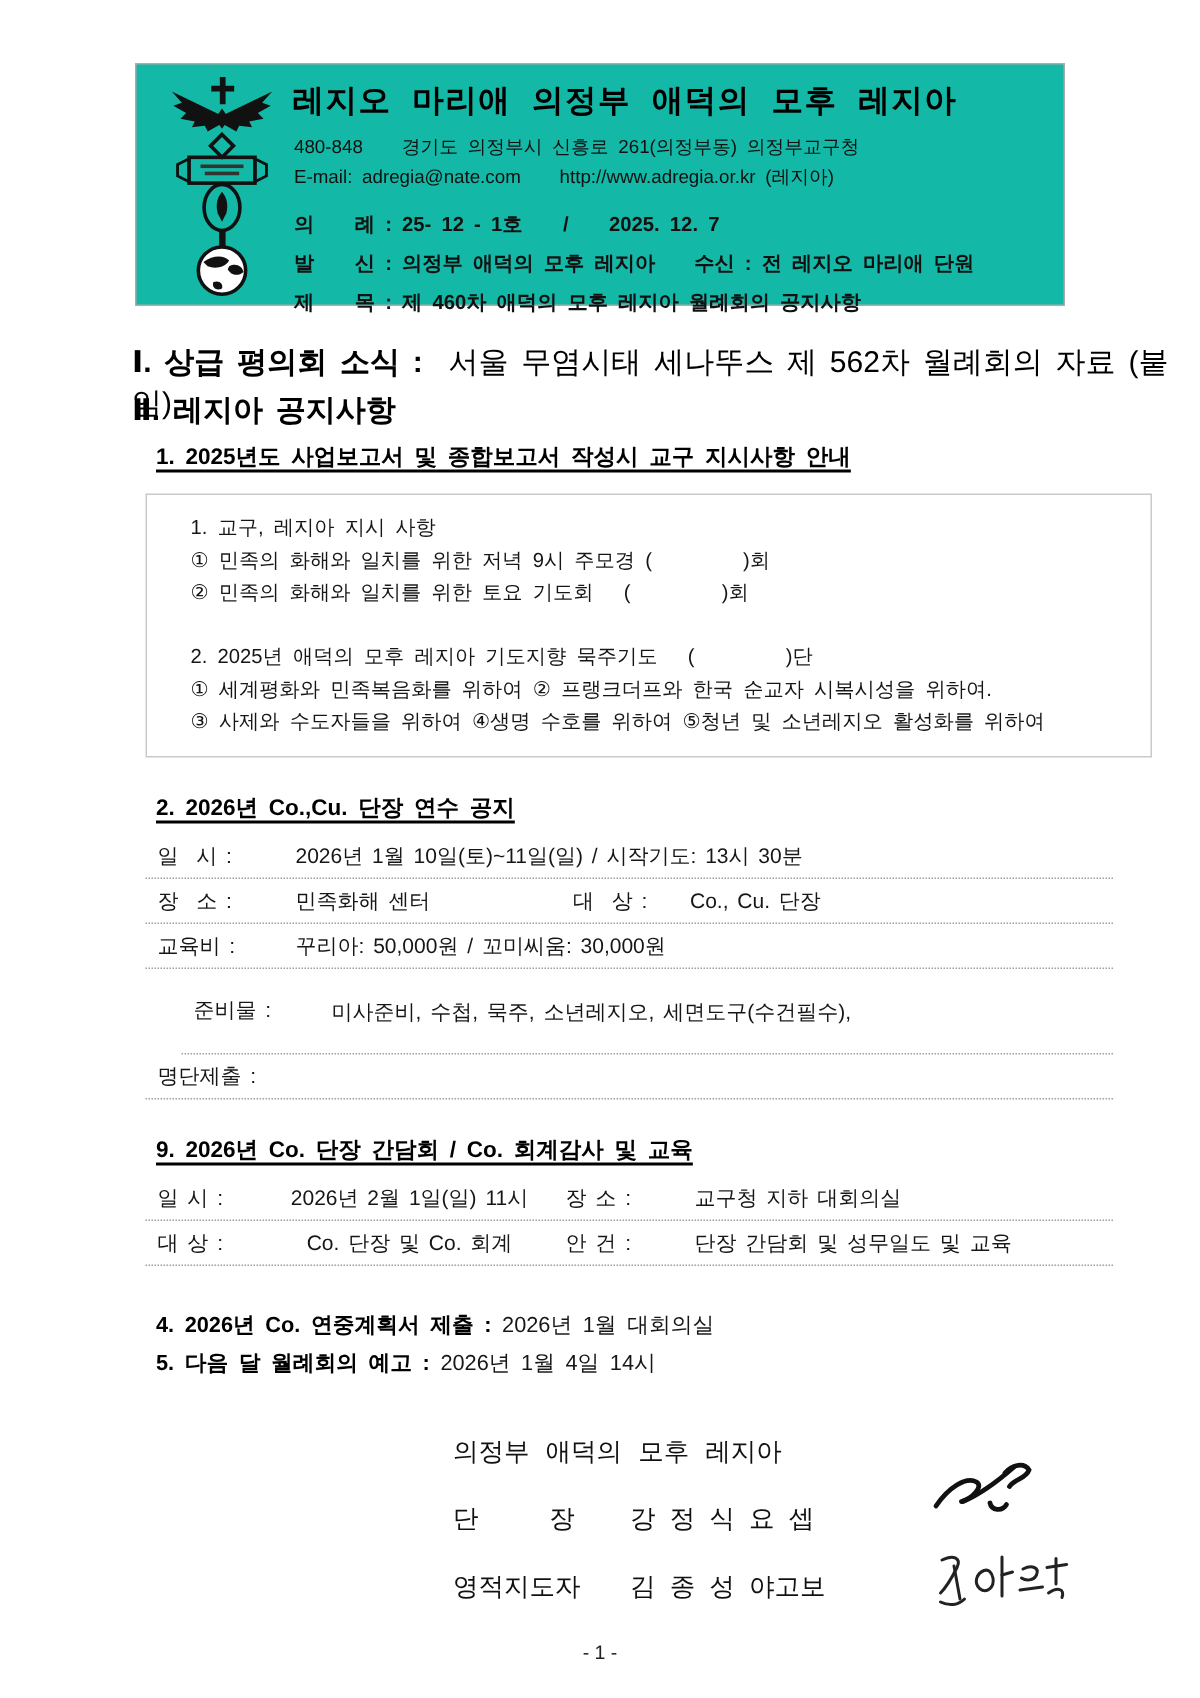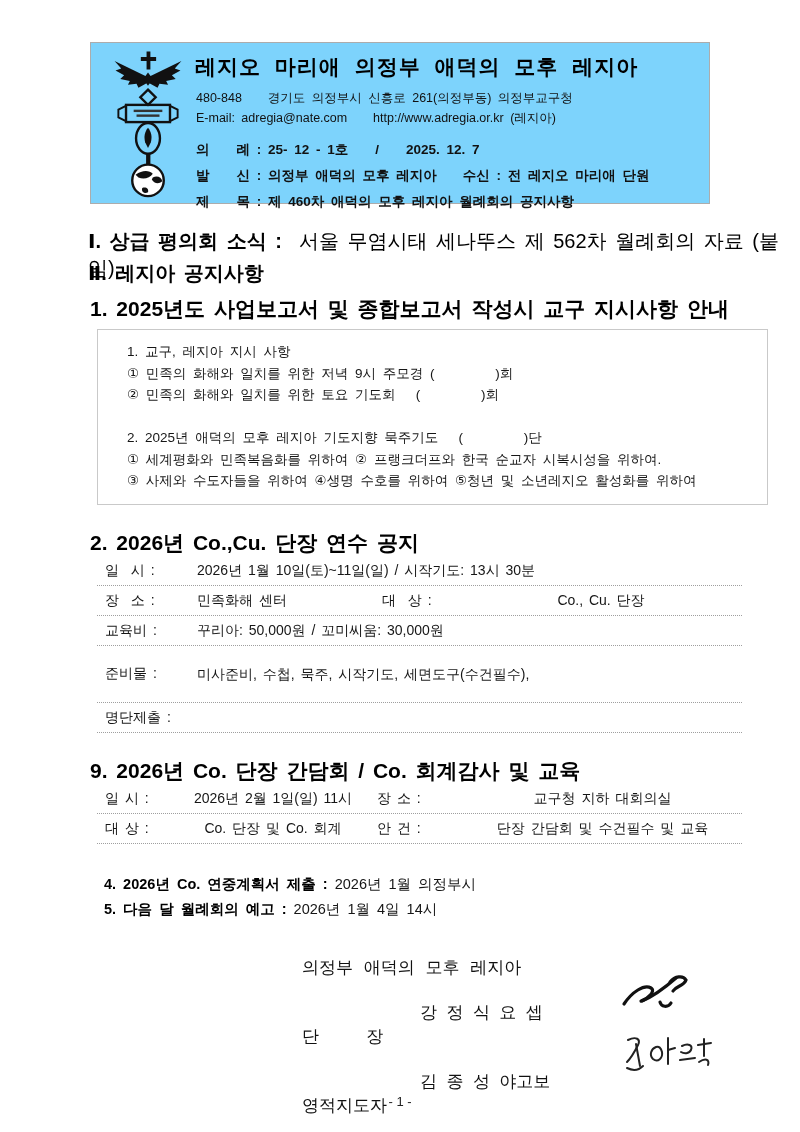--- a/index.html
+++ b/index.html
@@ -4,64 +4,64 @@
 <style>
   html,body{margin:0;padding:0;}
   body{background:#ffffff;}
   .page{
     position:relative;width:800px;height:1132px;background:#ffffff;
     font-family:"Liberation Sans","DejaVu Sans",sans-serif;color:#1b1b1b;
     overflow:hidden;
   }
   .pre{white-space:pre-wrap;}
   
-  .header-box{position:absolute;left:90px;top:42px;width:618px;height:160px;border:1px solid #acacac;background:#7dd3fc;}
+  .header-box{position:absolute;left:90px;top:42px;width:618px;height:160px;border:1px solid #acacac;background:#14b8a6;}
   .logo{position:absolute;left:14px;top:6px;width:86px;height:150px;}
   .org-title{position:absolute;left:104px;top:10px;font-size:21px;font-weight:bold;letter-spacing:1px;word-spacing:7px;color:#000;}
   .addr{position:absolute;left:105px;top:47px;font-size:12.5px;word-spacing:3px;color:#111;}
   .contact{position:absolute;left:105px;top:67px;font-size:12.5px;word-spacing:3px;color:#111;}
   .doc-info{position:absolute;left:105px;top:94px;font-size:13.5px;font-weight:bold;line-height:26px;word-spacing:3px;color:#111;}
   .doc-line span{white-space:pre-wrap;}
   .doc-line .lab{display:inline-block;}
   .doc-line .lab2{margin-left:26px;}
   
   .sec-head{position:absolute;font-size:20px;color:#000;white-space:pre-wrap;word-spacing:3px;}
   .sec-head b{font-weight:bold;}
   .sec1{left:88px;top:228px;}
   .sec2{left:88px;top:260px;}
-  .sub-title{position:absolute;left:90px;top:0;font-size:21px;font-weight:bold;word-spacing:3px;color:#000;
-    text-decoration-thickness:1.5px;text-underline-offset:4px;white-space:pre-wrap;}
+  .sub-title{position:absolute;left:104px;top:0;font-size:15px;font-weight:bold;word-spacing:3px;color:#000;
+    text-decoration:underline;text-decoration-thickness:1.5px;text-underline-offset:4px;white-space:pre-wrap;}
   .t1{top:295px;}.t2{top:529px;}.t3{top:757px;}
   
   .notice-box{position:absolute;left:97px;top:329px;width:611px;height:152px;border:1px solid #c9c9c9;padding:11px 29px;}
   .notice-box .bline{font-size:13.5px;line-height:21.5px;min-height:21.5px;word-spacing:3px;white-space:pre-wrap;color:#161616;}
   
   .tbl{position:absolute;left:97px;width:645px;font-size:14px;color:#161616;word-spacing:2px;}
   .tbl2{top:556px;}
   .tbl3{top:784px;}
   .trow{display:flex;align-items:center;border-bottom:1px dotted #9f9f9f;min-height:29px;}
-  .trow.tall{min-height:56px;}
+  .trow.tall{min-height:56px;margin-left:24px;}
   .trow .lab{flex:none;width:92px;padding-left:8px;white-space:pre-wrap;}
   .trow .val{flex:1;white-space:pre-wrap;}
   .trow .val1{flex:none;width:185px;white-space:pre-wrap;}
   .trow .lab2{flex:none;width:78px;white-space:pre-wrap;}
-  .trow .val2{flex:1;white-space:pre-wrap;text-align:center;}
+  .trow .val2{flex:1;white-space:pre-wrap;}
   .tbl3 .trow .lab{width:64px;}
   .tbl3 .trow .val1{width:208px;text-align:center;}
   .tbl3 .trow .lab2{width:86px;}
   .vstack{display:flex;flex-direction:column;justify-content:center;line-height:24px;}
   
   .items45{position:absolute;left:104px;top:872px;font-size:14.5px;line-height:25px;word-spacing:3px;color:#161616;}
   .items45 .ilab{font-weight:bold;color:#000;white-space:pre-wrap;}
   .items45 .itxt{white-space:pre-wrap;}
   
   .sig-block{position:absolute;left:302px;top:956px;font-size:17px;color:#111;}
   .sig-org{white-space:pre-wrap;word-spacing:6px;}
   .sig-row{display:flex;margin-top:22px;white-space:pre-wrap;}
-  .sig-row .role{flex:none;width:118px;white-space:pre-wrap;margin-top:24px;}
+  .sig-row .role{flex:none;width:118px;white-space:pre-wrap;}
   .sig-row .name{white-space:pre-wrap;}
   .sig1{position:absolute;left:620px;top:972px;width:76px;height:52px;}
   .sig2{position:absolute;left:622px;top:1032px;width:96px;height:42px;}
   
   .footer{position:absolute;left:0;top:1094px;width:800px;text-align:center;font-size:13px;color:#222;white-space:pre-wrap;}
 </style>
 </head>
 <body>
 
 <div class="page">
@@ -132,46 +132,46 @@
       <span class="lab2">대  상 : </span>
       <span class="val2">Co., Cu. 단장</span>
     </div>
     <div class="trow">
       <span class="lab">교육비 :</span>
       <span class="val">꾸리아: 50,000원 / 꼬미씨움: 30,000원</span>
     </div>
     <div class="trow tall">
       <span class="lab">준비물 :</span>
       <span class="val vstack">
-        <span>미사준비, 수첩, 묵주, 시작기도, 세면도구(수건필수),</span>
+        <span>미사준비, 수첩, 묵주, 소년레지오, 세면도구(수건필수),</span>
       </span>
     </div>
     <div class="trow">
       <span class="lab">명단제출 :</span>
     </div>
   </div>
 
   <div class="sub-title t3">9. 2026년 Co. 단장 간담회 / Co. 회계감사 및 교육</div>
   <div class="tbl tbl3">
     <div class="trow">
       <span class="lab">일 시 : </span>
       <span class="val1">2026년 2월 1일(일) 11시</span>
       <span class="lab2">장 소 : </span>
       <span class="val2">교구청 지하 대회의실</span>
     </div>
     <div class="trow">
       <span class="lab">대 상 : </span>
       <span class="val1">Co. 단장 및 Co. 회계</span>
       <span class="lab2">안 건 : </span>
-      <span class="val2">단장 간담회 및 수건필수 및 교육</span>
+      <span class="val2">단장 간담회 및 성무일도 및 교육</span>
     </div>
   </div>
 
   <div class="items45">
-    <div><span class="ilab">4. 2026년 Co. 연중계획서 제출 : </span><span class="itxt">2026년 1월 의정부시</span></div>
+    <div><span class="ilab">4. 2026년 Co. 연중계획서 제출 : </span><span class="itxt">2026년 1월 대회의실</span></div>
     <div><span class="ilab">5. 다음 달 월례회의 예고 : </span><span class="itxt">2026년 1월 4일 14시</span></div>
   </div>
 
   <div class="sig-block">
     <div class="sig-org">의정부 애덕의 모후 레지아</div>
     <div class="sig-row">
       <span class="role">단          장</span>
       <span class="name">강  정  식  요  셉</span>
     </div>
     <div class="sig-row">

